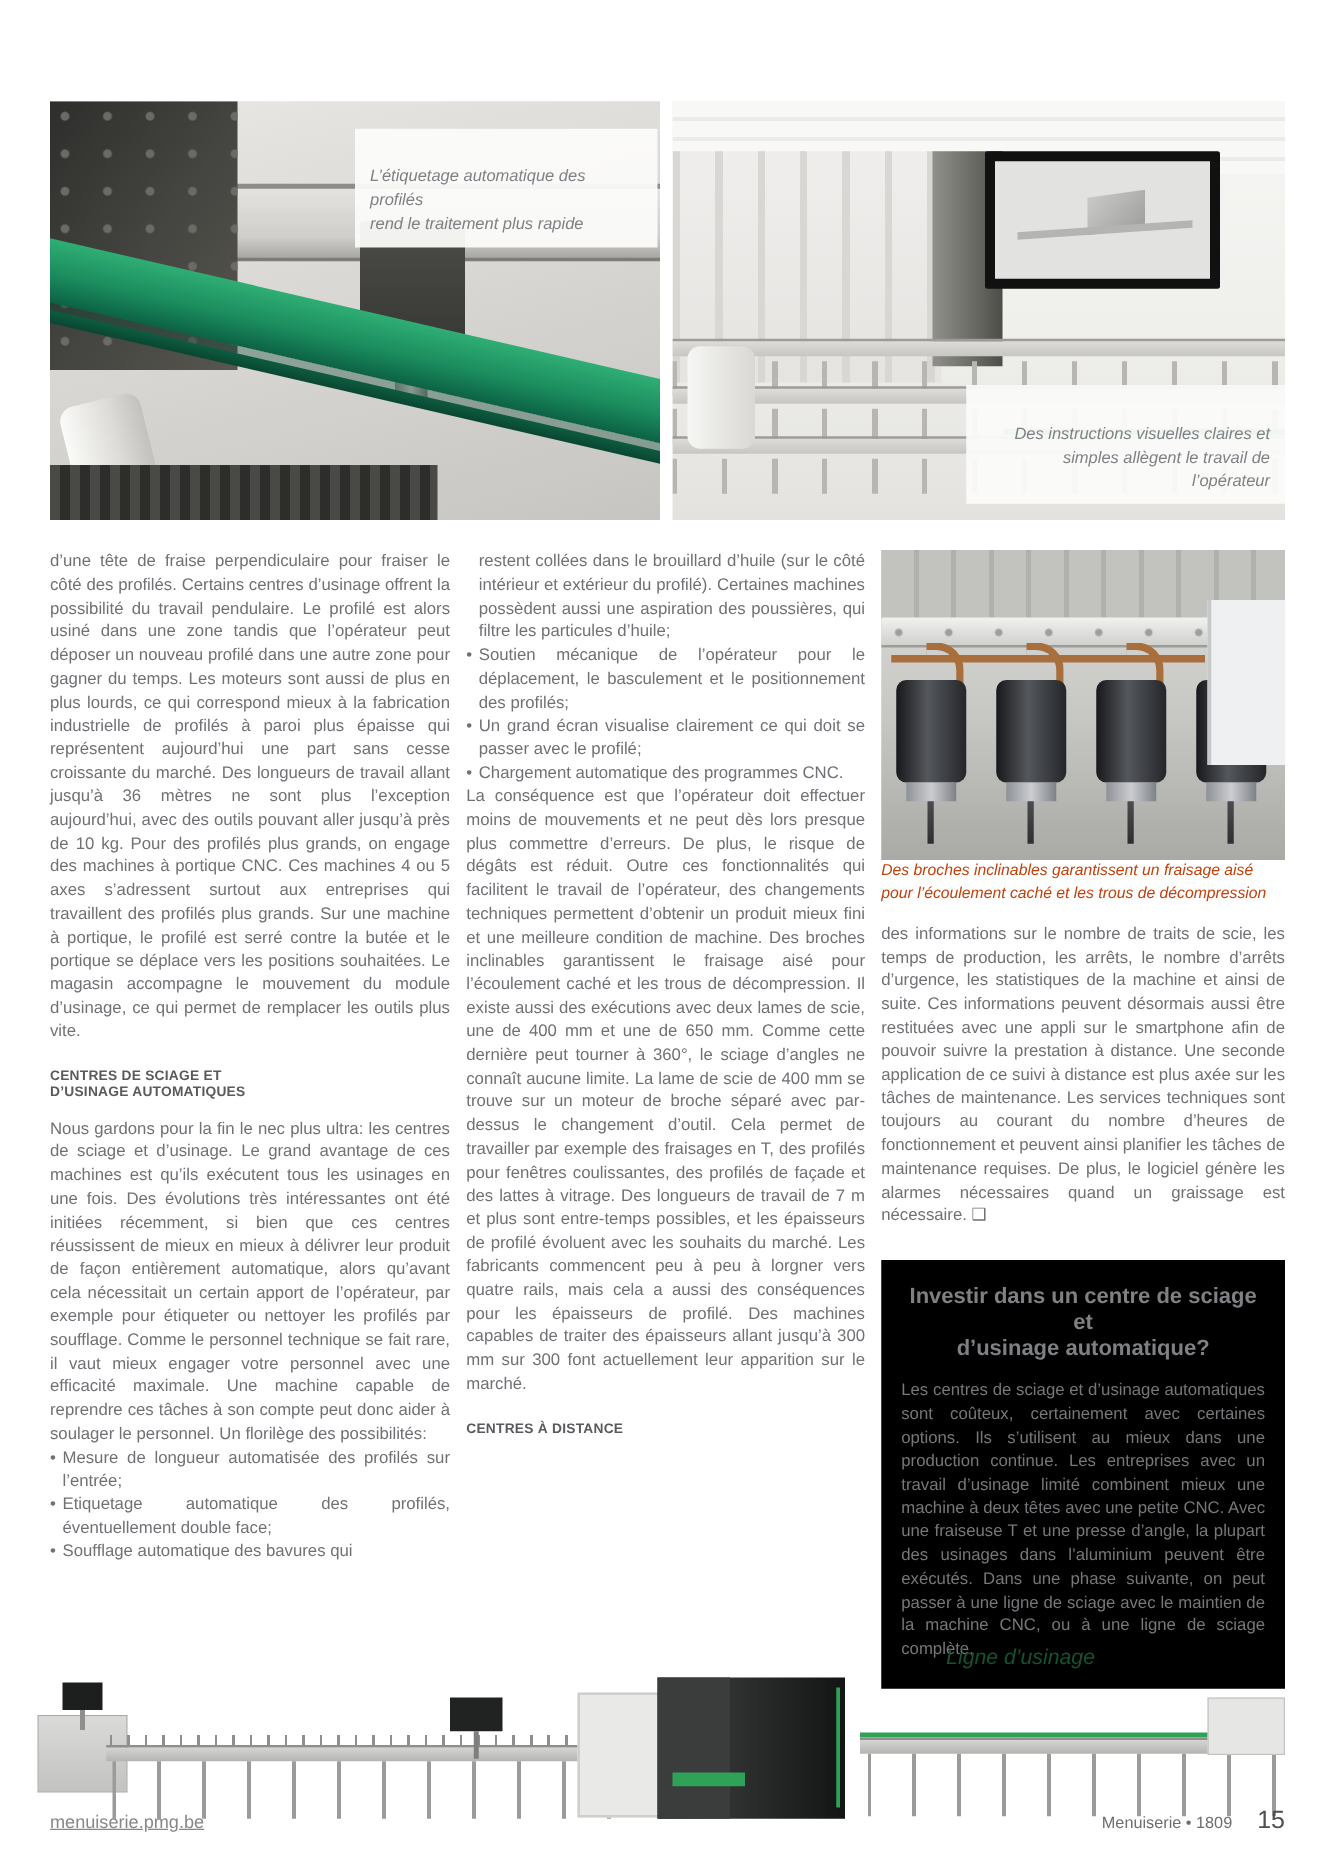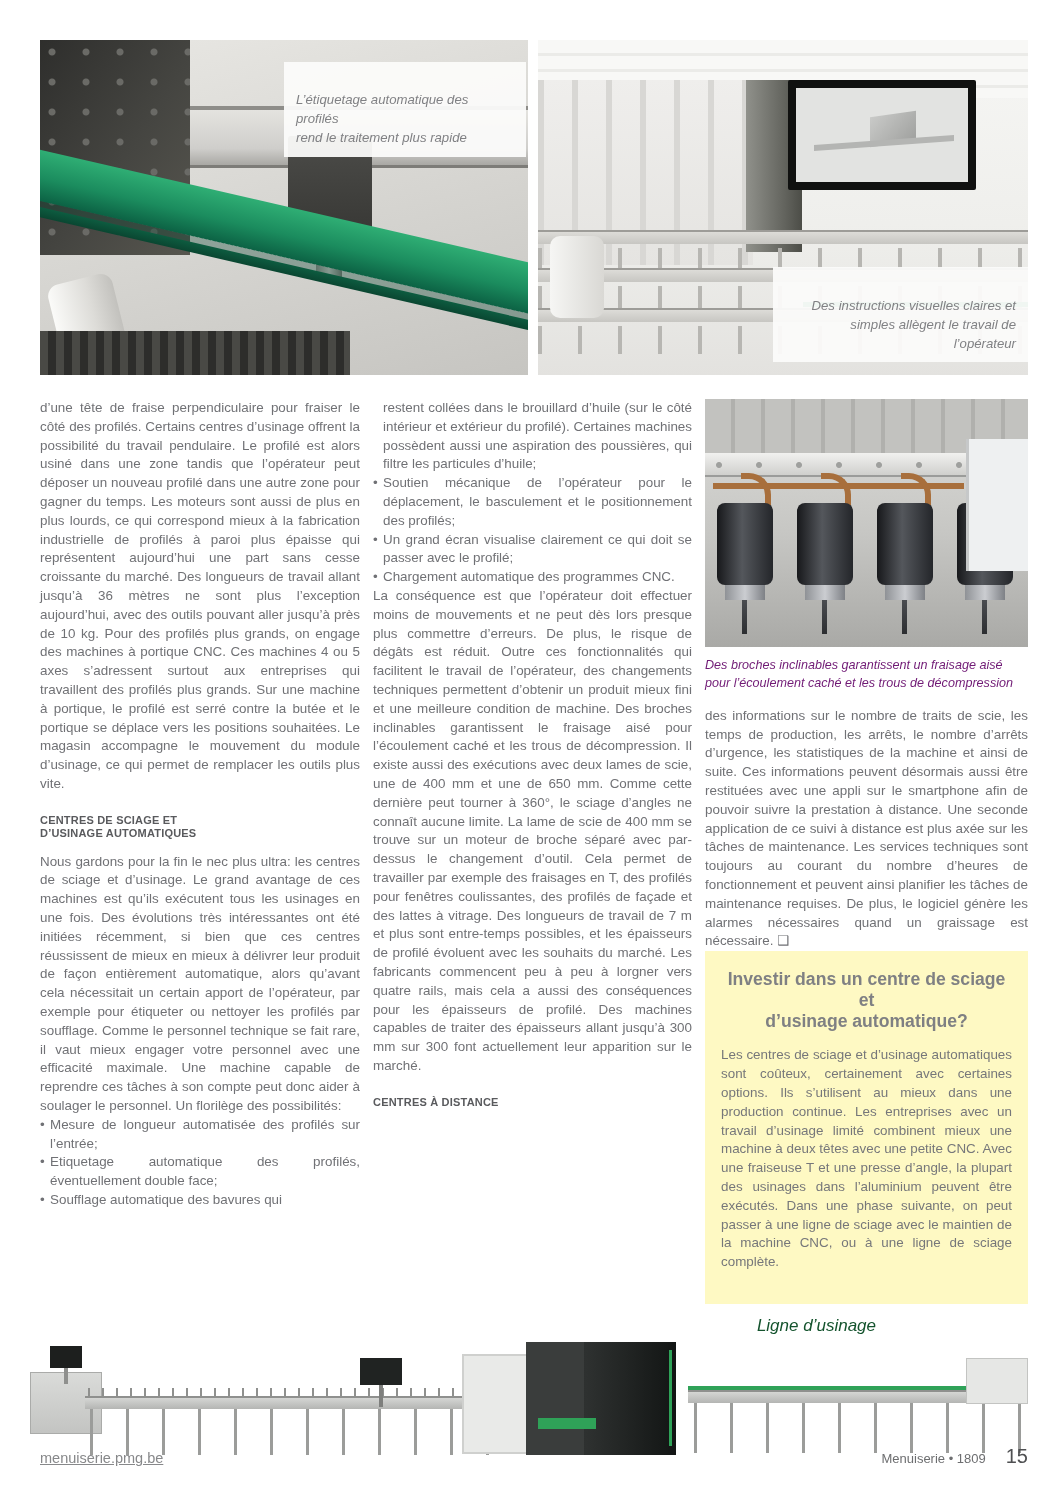--- a/index.html
+++ b/index.html
@@ -6,21 +6,21 @@
   html,body { background:#ffffff; }
   body {
     width:1058px; height:1496px; position:relative;
     font-family:"Liberation Sans", sans-serif;
     color:#707175; overflow:hidden;
   }
   .page-inner { position:absolute; left:40px; top:40px; width:988px; }
 
   
   .photos-row { display:flex; gap:10px; }
-  .photo { position:relative; overflow:hidden; flex:none; height:335px; }
+  .photo { position:relative; overflow:hidden; flex:none; height:335px;margin-top:41px; }
   .photo-left  { width:488px; background:linear-gradient(165deg,#e9e8e4 0%,#d9d8d4 45%,#c6c5c1 100%); }
   .photo-right { width:490px; background:linear-gradient(180deg,#f6f6f4 0%,#efefec 55%,#e3e2df 100%); }
   .caption-box {
     position:absolute; background:rgba(251,251,250,.95);
     font-style:italic; color:#808184; font-size:13.2px; line-height:1.45;
     padding:9px 12px; white-space:pre-line;
   }
   .caption-box.tl { top:22px; right:2px; width:242px; text-align:left; }
   .caption-box.br { bottom:13px; right:0; width:255px; text-align:right; }
 
@@ -109,27 +109,27 @@
     background:linear-gradient(90deg,#17181b 0%,#54575c 45%,#24262a 100%); }
   .spindle .collar { position:absolute; left:8px; top:90px; width:40px; height:15px;
     background:linear-gradient(90deg,#8f9296,#cbcdd1 50%,#7e8186); }
   .spindle .drill { position:absolute; left:25px; top:105px; width:5px; height:34px;
     background:linear-gradient(180deg,#4a4c50,#2c2e31); }
   .s1{left:12px;} .s2{left:92px;} .s3{left:172px;} .s4{left:252px;}
   .p3-housing { position:absolute; right:0; top:40px; width:62px; height:132px;
     background:#eef0f1; border-left:3px solid #c6c8c9; }
 
   .photo-caption {
-    font-style:italic; color:#701a75; font-size:12.6px; line-height:1.42;
-    margin-top:10px; white-space:pre-line;
+    font-style:italic; color:#c2410c; font-size:12.6px; line-height:1.42;
+    white-space:pre-line;
   }
   .col3 p.body { margin-top:14px; }
 
   
-  .info-box { background:#fef9c3; padding:18px 16px 32px; }
+  .info-box { background:#000000; margin-top:26px; padding:18px 16px 22px; }
   .info-box h3 {
     text-align:center; color:#7f8083; font-weight:bold; font-size:17.6px;
     line-height:1.18; white-space:pre-line; margin-bottom:15px;
   }
   .info-box p { font-size:13.4px; line-height:18.8px; text-align:justify; color:#76777a; }
 
   
   .bottom { position:absolute; left:30px; right:30px; top:1316px; height:146px; }
   .line-caption { position:absolute; right:152px; top:0; font-style:italic;
     color:#14532d; font-size:17px; }

